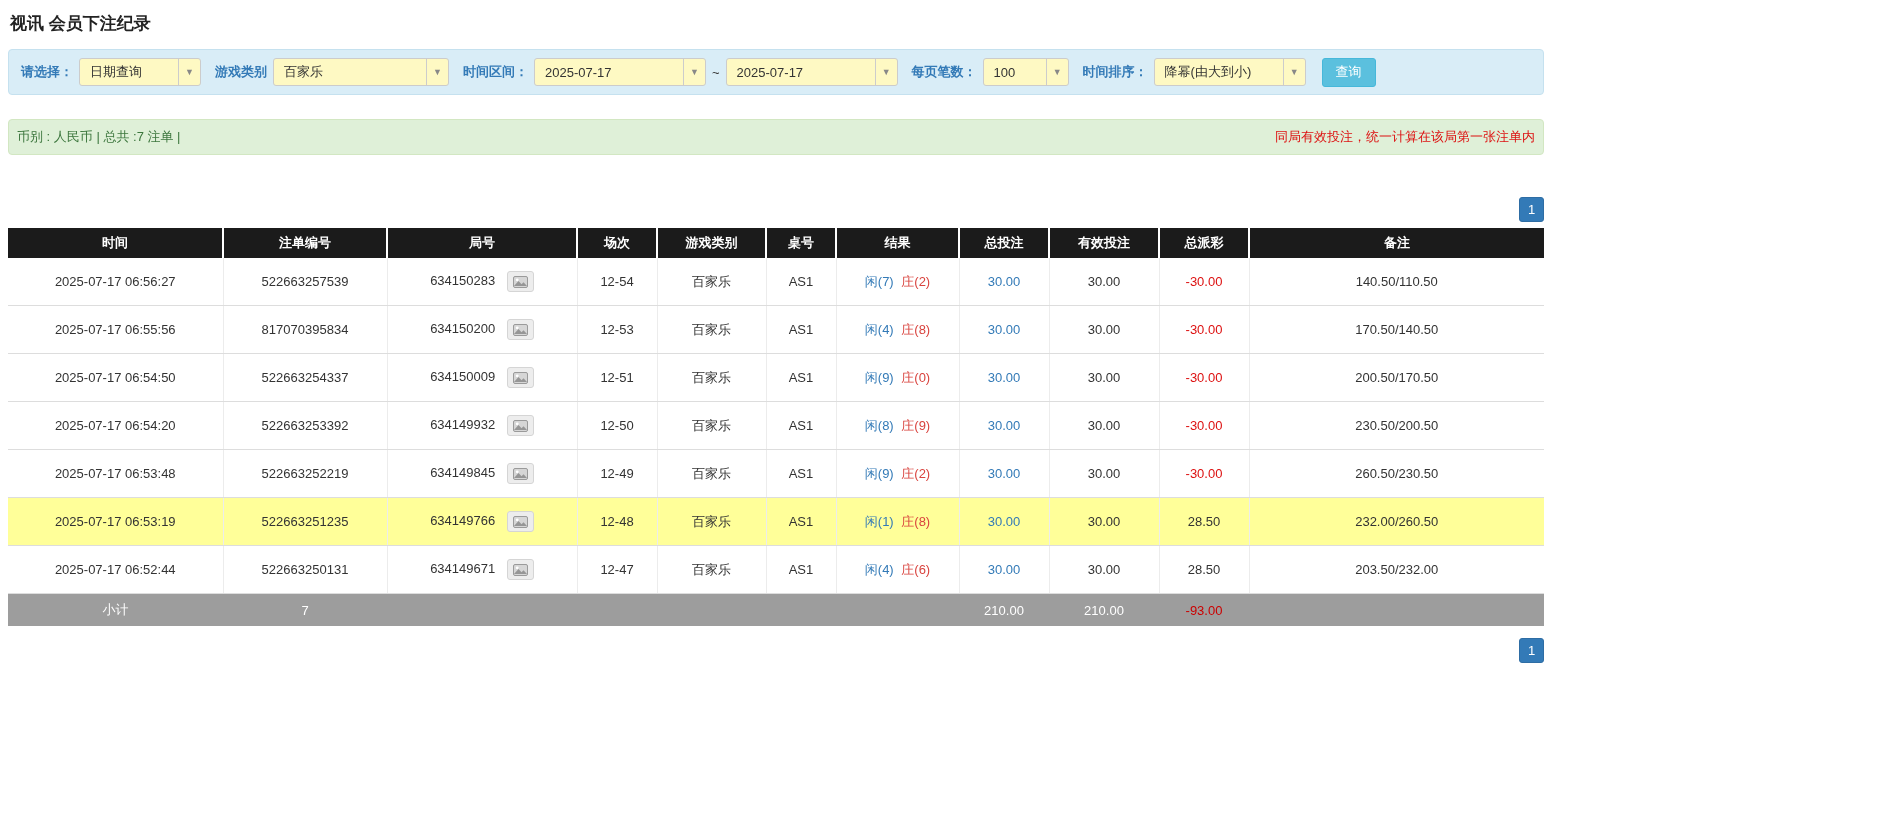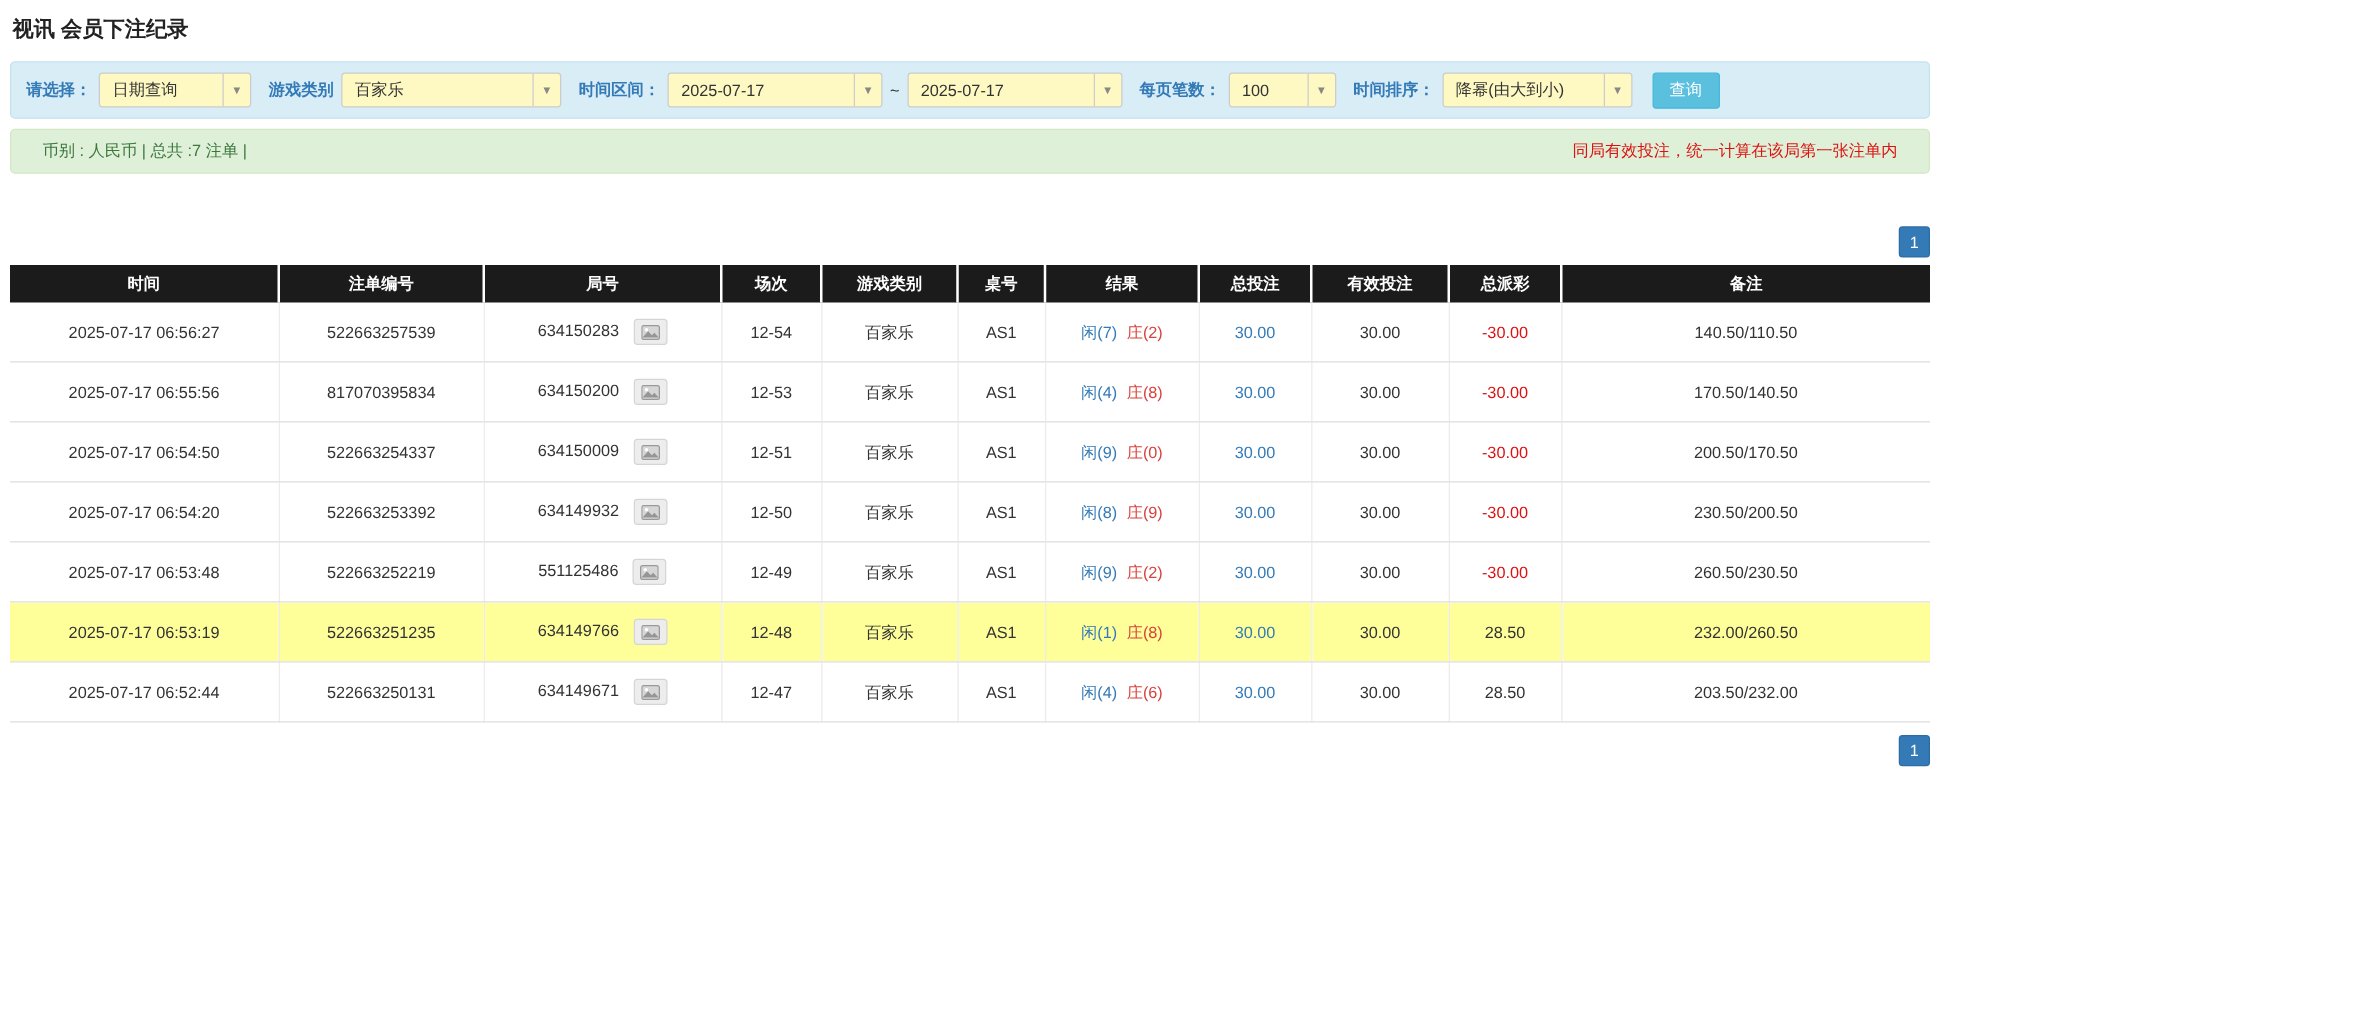--- a/index.html
+++ b/index.html
@@ -71,25 +71,25 @@
     height: 29px;
     padding: 0 13px;
     border-radius: 3px;
     font-size: 13px;
     cursor: pointer;
     font-family: inherit;
   }
 
   
   .info-bar {
-    margin-top: 8px;
+    margin-top: 24px;
     background: #dff0d8;
     border: 1px solid #d2e7c2;
     border-radius: 4px;
-    padding: 8px 25px;
+    padding: 8px 8px;
     display: flex;
     justify-content: space-between;
     align-items: center;
   }
   .info-left { color: #3c763d; }
   .info-right { color: var(--negative-red, #dd3333); }
 
   
   .pager { display: flex; justify-content: flex-end; }
   .pager.top { margin: 42px 0 6px 0; }
@@ -355,21 +355,21 @@
       <a class="bet-link">30.00</a>
     </td>
     <td>30.00</td>
     <td class="neg">-30.00</td>
     <td>230.50/200.50</td>
   </tr>
         <tr class="data-row">
     <td>2025-07-17 06:53:48</td>
     <td>522663252219</td>
     <td>
-      <span>551125486</span>
+      <span>634149845</span>
       <button class="video-btn">
         <svg width="15" height="12" viewBox="0 0 15 12">
           <rect x="0.5" y="0.5" width="14" height="11" rx="1.5" fill="#d6d6d6" stroke="#9a9a9a"></rect>
           <circle cx="4.2" cy="3.8" r="1.4" fill="#ffffff"></circle>
           <path d="M1 10 L5.5 5 L8.5 8.2 L10.5 6.2 L14 10 Z" fill="#969696"></path>
         </svg>
       </button>
     </td>
     <td>12-49</td>
     <td>百家乐</td>
@@ -434,20 +434,33 @@
     </td>
     <td>
       <a class="bet-link">30.00</a>
     </td>
     <td>30.00</td>
     <td>28.50</td>
     <td>203.50/232.00</td>
   </tr>
       </tbody>
     <tfoot>
+      <tr class="summary-row">
+        <td>小计</td>
+        <td>7</td>
+        <td></td>
+          <td></td>
+        <td></td>
+          <td></td>
+        <td></td>
+        <td>210.00</td>
+        <td>210.00</td>
+        <td class="neg">-93.00</td>
+        <td></td>
+      </tr>
     </tfoot>
   </table>
 
   <div class="pager bottom">
     <button class="page-btn">1</button>
   </div>
 
 </div>
 
 </body></html>

